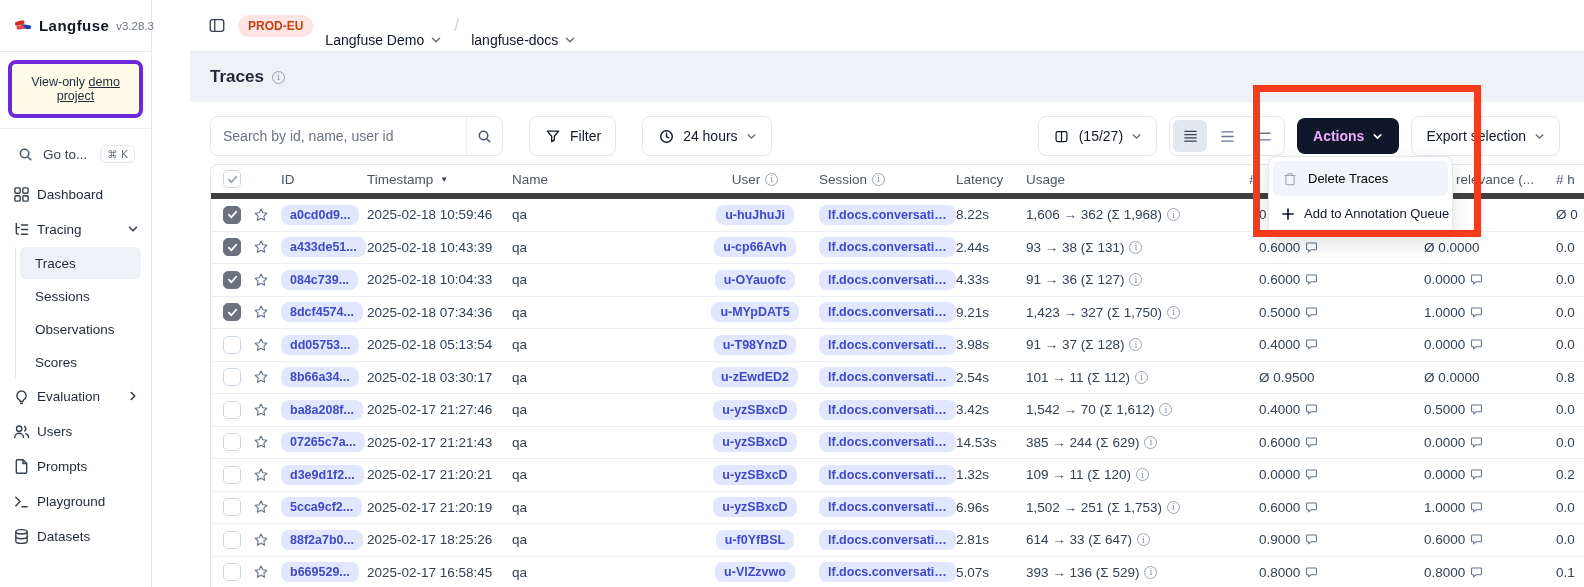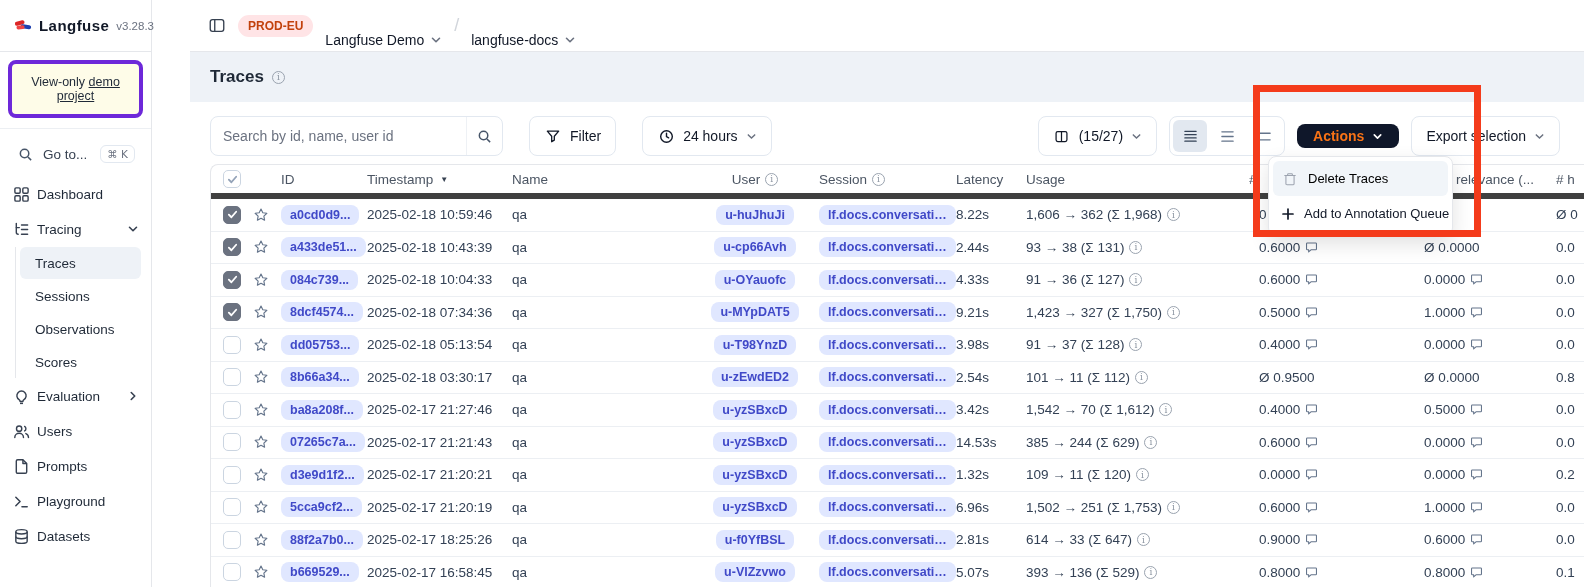--- a/index.html
+++ b/index.html
@@ -56,21 +56,21 @@
     border-left:1px solid #eef1f5; cursor:pointer; }
   .btn { height:40px; border:1px solid #e2e8f0; border-radius:8px; background:#fff;
     display:flex; align-items:center; gap:8px; padding:0 14px; font-size:14px;
     color:#111827; font-weight:500; cursor:pointer; white-space:nowrap; }
   .toolbar-right { margin-left:auto; display:flex; align-items:center; gap:12px; }
   .density-group { height:40px; border:1px solid #e2e8f0; border-radius:8px;
     display:flex; align-items:center; padding:3px; gap:3px; background:#fff; }
   .density-btn { width:34px; height:32px; display:flex; align-items:center;
     justify-content:center; border-radius:6px; cursor:pointer; }
   .density-btn.selected { background:#e2e8f0; }
-  .actions-btn { height:24px; background:#0f172a; color:#f97316; border:none; border-radius:8px;
+  .actions-btn { height:36px; background:#0f172a; color:#f0abfc; border:none; border-radius:8px;
     display:flex; align-items:center; gap:8px; padding:0 16px; font-size:14px;
     font-weight:bold; cursor:pointer; }
   .chev-dark { color:#374151; display:flex; }
 
   
   .table { margin-left:20px; width:1374px; border:1px solid #e5e7eb; border-right:none;
     border-radius:8px 0 0 0; overflow:hidden; background:#fff; }
   .thead { display:flex; align-items:center; height:34px; border-bottom:6px solid #404040;
     color:#4b5563; font-size:13.5px; }
   .trow { display:flex; align-items:center; height:32.5px; border-bottom:1px solid #eceff3;

